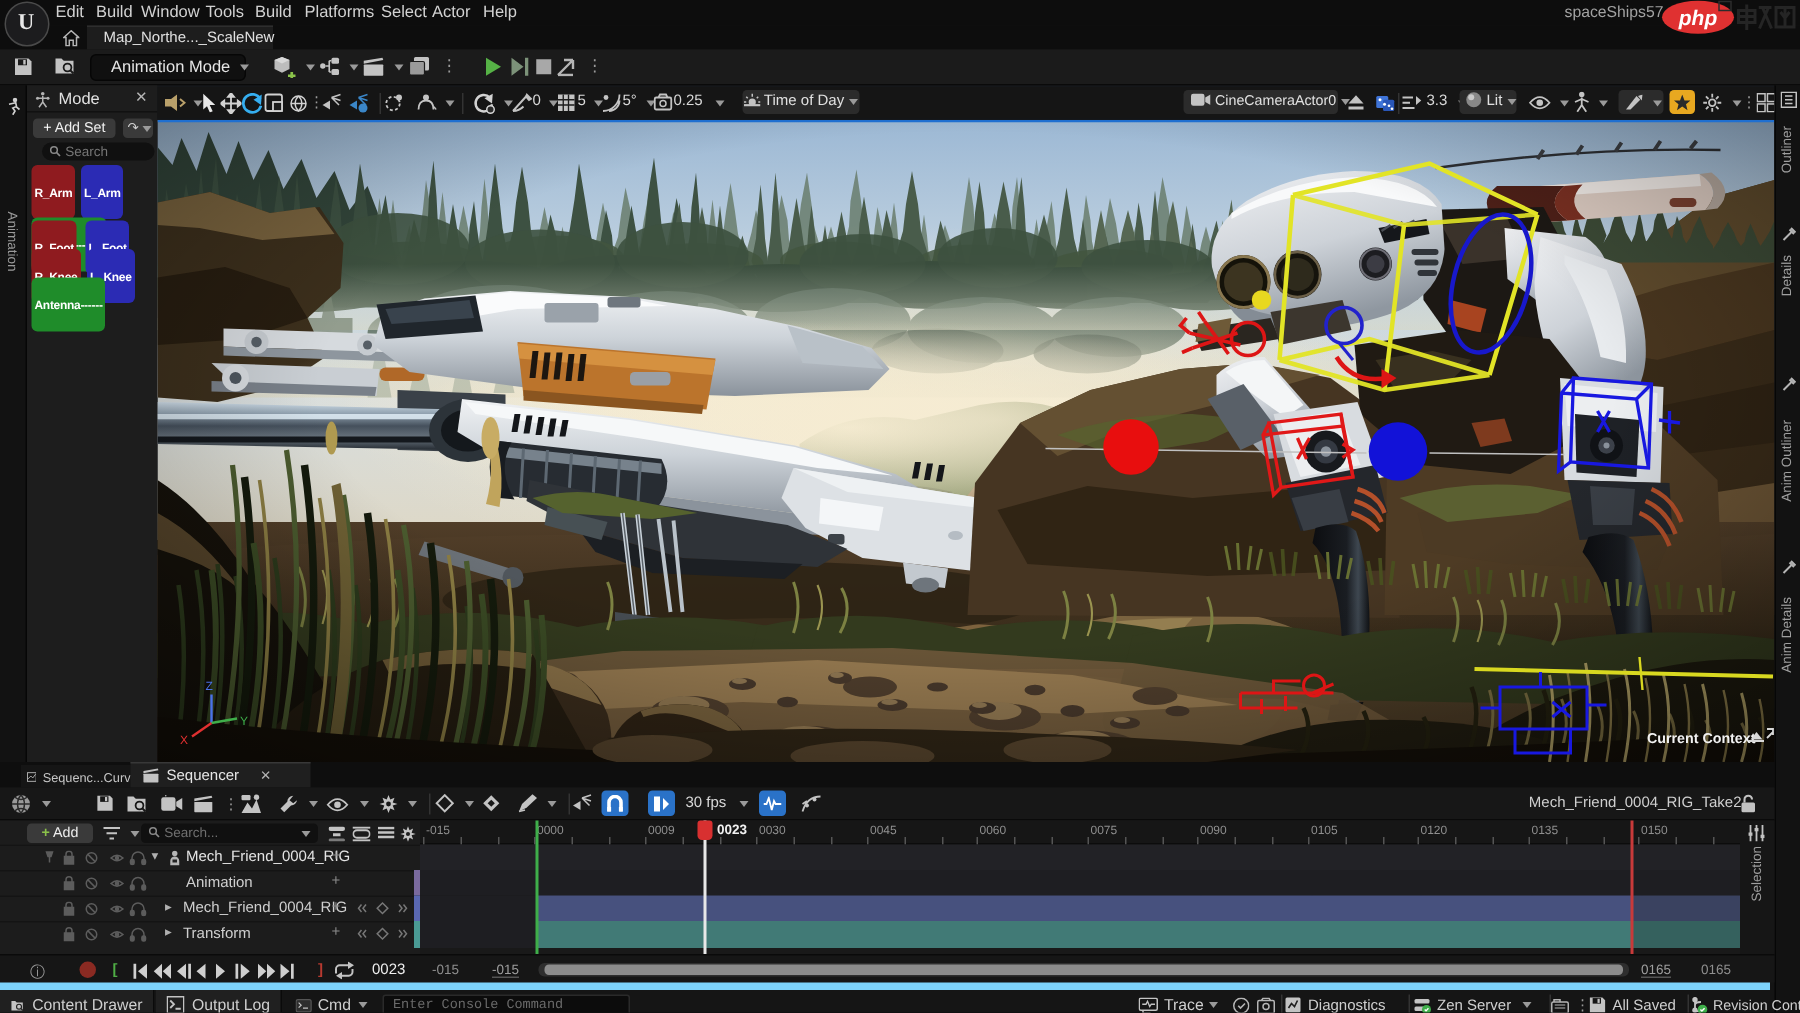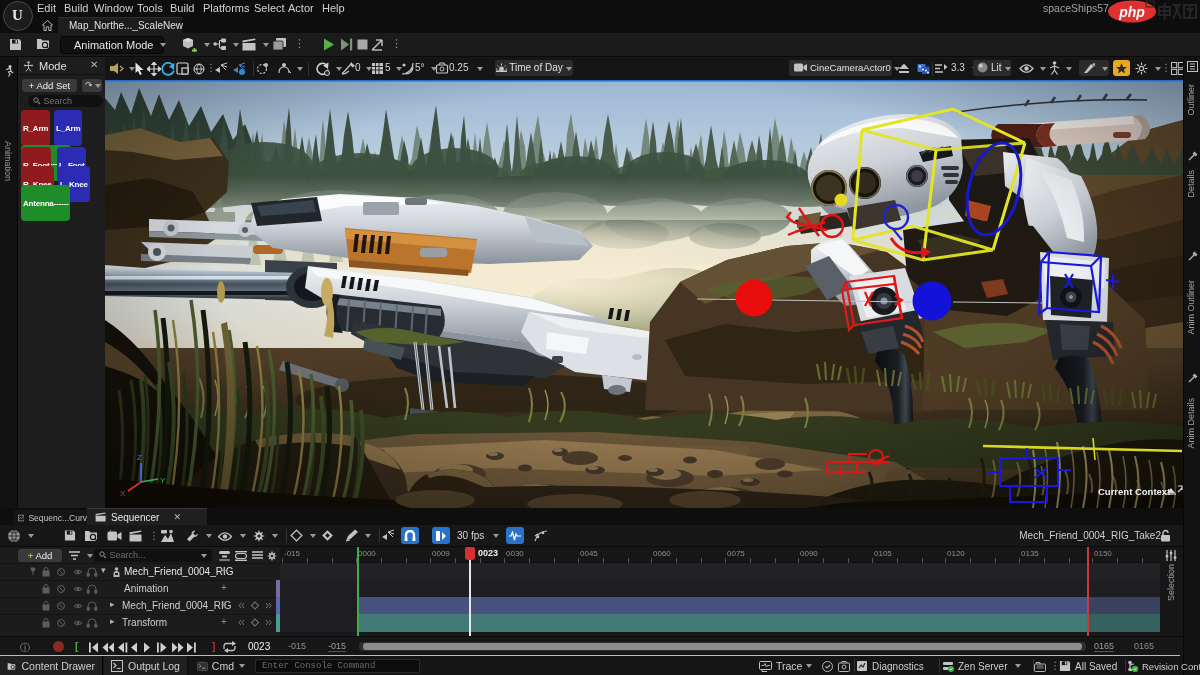--- a/index.html
+++ b/index.html
@@ -39,21 +39,21 @@
 #rightstrip { left:1183px; top:57px; width:17px; height:618px; background:#121212; border-left:1px solid #060606; }
 .rtab { position:absolute; left:2px; writing-mode:sideways-lr; font-size:9px; color:#a0a0a0; }
 
 #seqtabs { left:0; top:508px; width:1183px; height:17px; background:#0e0e0e; }
 #seqbar { left:0; top:525px; width:1183px; height:22px; background:#171717; border-bottom:1px solid #0a0a0a; }
 #seqleft { left:0; top:547px; width:280px; height:89px; background:#1c1c1c; }
 #seqtl { left:280px; top:547px; width:880px; height:89px; background:#191919; }
 #seqright { left:1160px; top:547px; width:23px; height:89px; background:#161616; }
 #seqbottom { left:0; top:636px; width:1183px; height:19px; background:#161616; border-top:1px solid #0a0a0a; }
 
-#statusbar { left:0; top:655px; width:1180px; height:20px; background:#151515; border-top:1px solid #7dd3fc; }
+#statusbar { left:0; top:655px; width:1180px; height:20px; background:#151515; border-top:5px solid #7dd3fc; }
 .sbtn { display:flex; align-items:center; height:20px; padding:0 7px; font-size:10.5px; color:#cfcfcf; }
 .trackrow { width:280px; border-bottom:1px solid #141414; }
 .tname { position:absolute; top:3px; font-size:10px; color:#cfcfcf;text-align:center; }
 .tarrow { position:absolute; top:2px; font-size:9px; color:#b0b0b0; }
 .tplus { position:absolute; top:2px; font-size:10px; color:#8a8a8a; }
 .tick { position:absolute; top:2px; font-size:8px; color:#8f8f8f; }
 .tickline { position:absolute; top:11px; width:1px; height:5px; background:#555; }
 .gridline { position:absolute; top:16px; width:1px; height:69px; background:rgba(0,0,0,0.28); }
 .trbtn { position:absolute; top:4px; color:#d6d6d6; font-size:10px; }
 </style>

